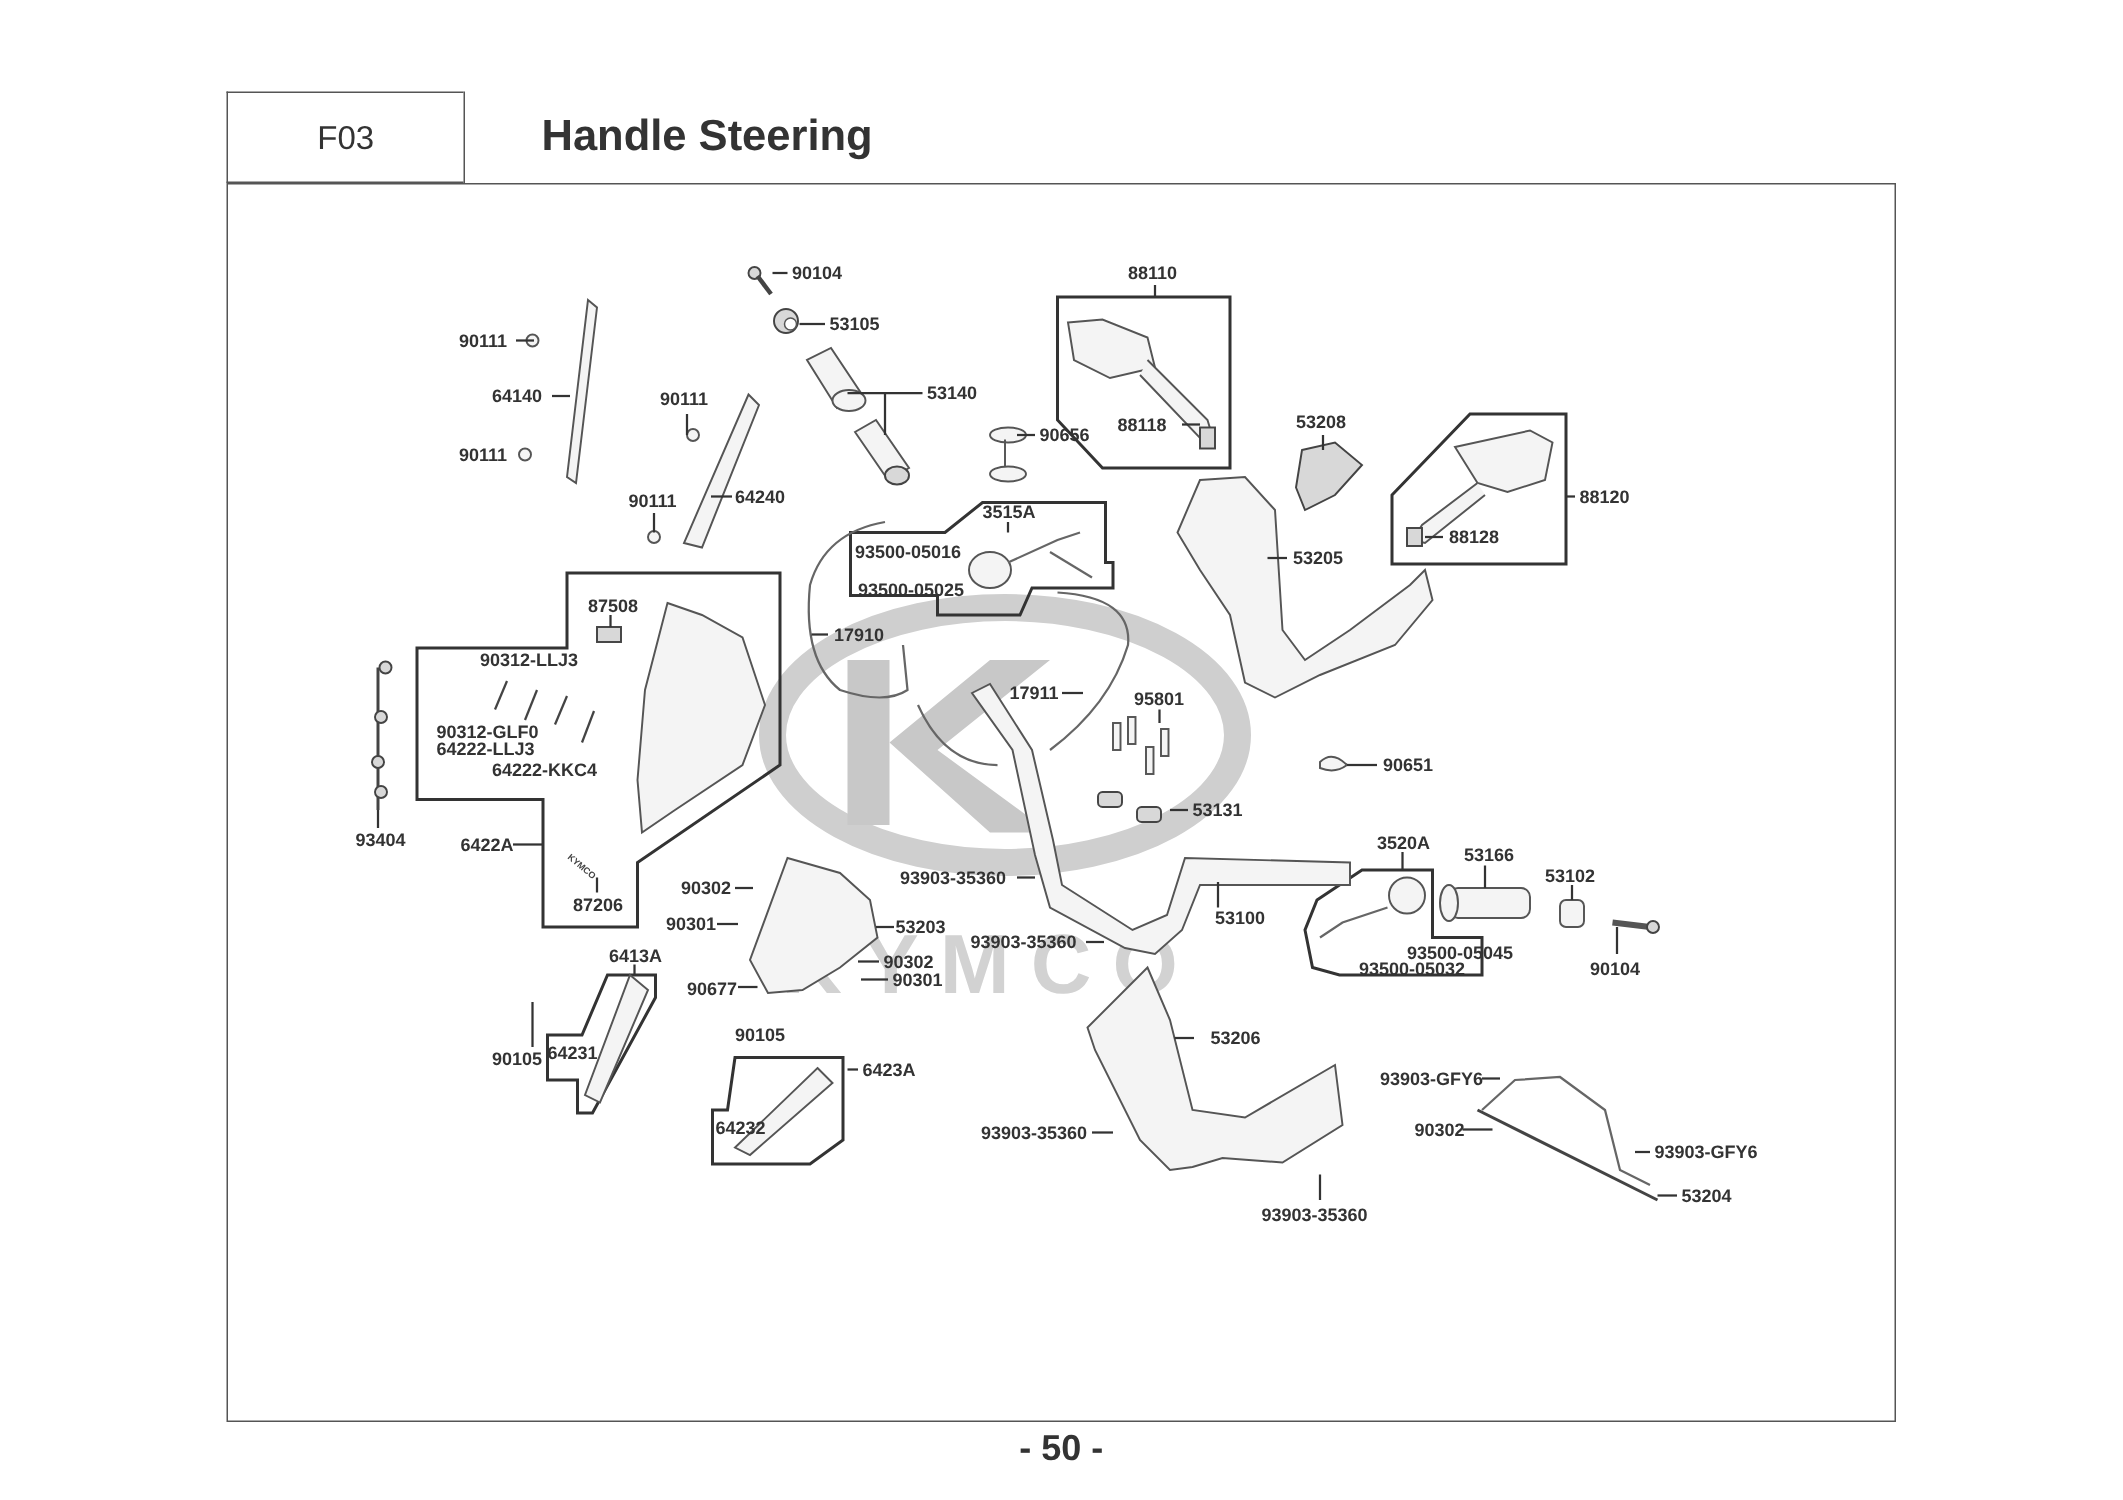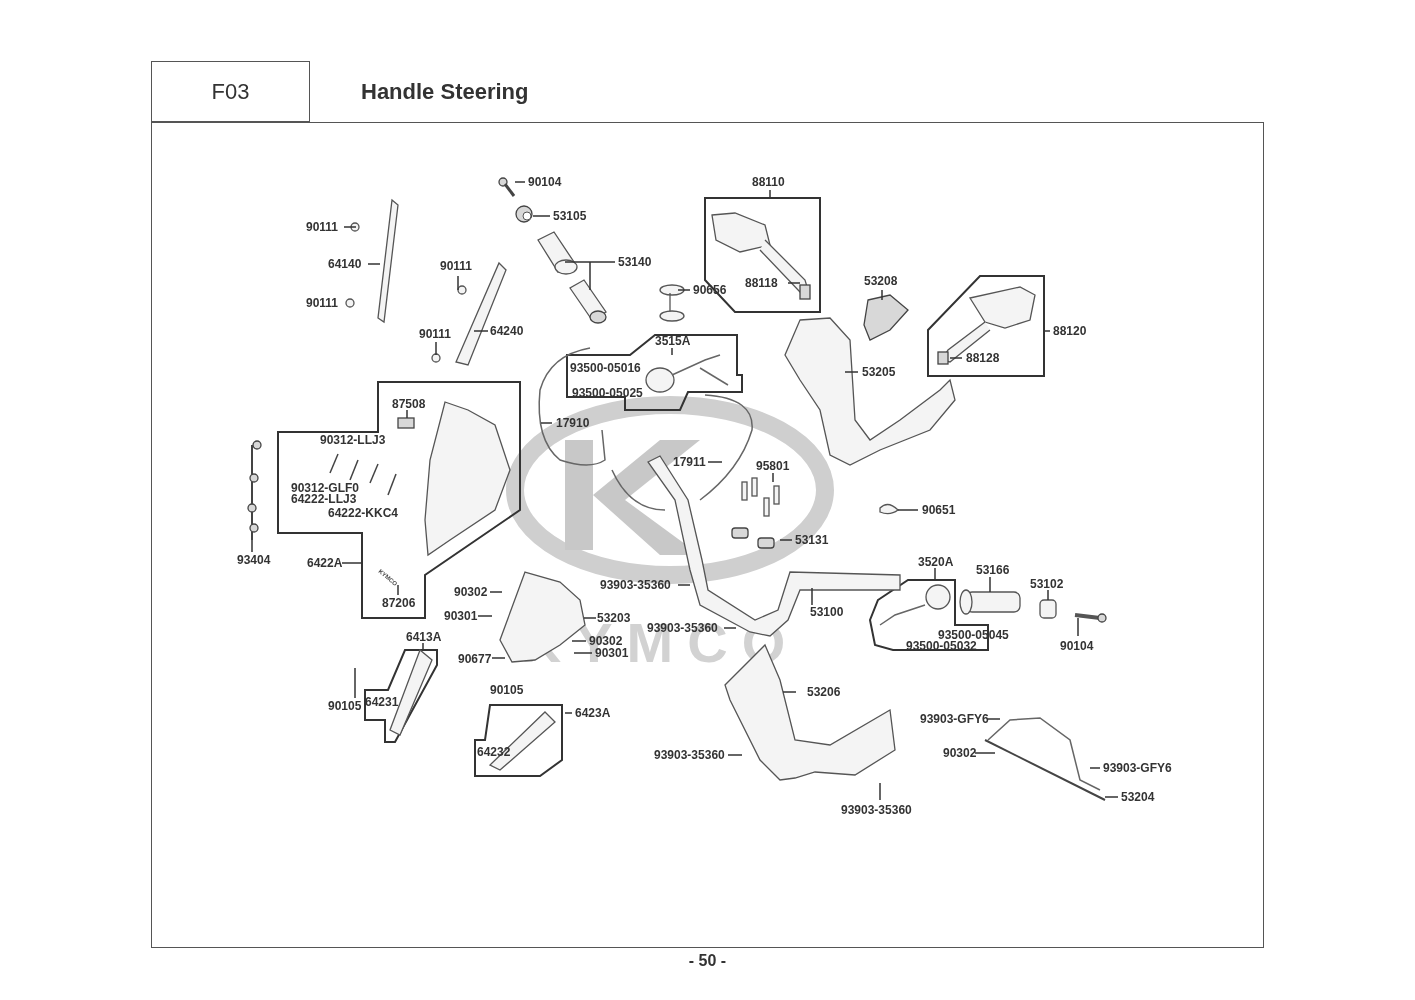--- a/index.html
+++ b/index.html
@@ -5,25 +5,25 @@
   html, body { margin: 0; padding: 0; background: #ffffff; }
   body { width: 1415px; height: 1000px; position: relative; overflow: hidden;
          font-family: "Liberation Sans", sans-serif; color: #2b2b2b; }
   .header-code { position: absolute; left: 151px; top: 61px; width: 158px; height: 61px;
          border: 1.5px solid #555; border-right: none; box-sizing: border-box;
          display: flex; align-items: center; justify-content: center;
          font-weight: normal; font-size: 22px; color: #333; }
   .header-title { position: absolute; left: 309px; top: 61px; width: 955px; height: 61px;
          border-left: 1.5px solid #555; box-sizing: border-box;
          display: flex; align-items: center; padding-left: 51px;
-         font-weight: bold; font-size: 22px; color: #333; }
+         font-weight: bold; font-size: 29px; color: #333; }
   .frame { position: absolute; left: 151px; top: 122px; width: 1113px; height: 826px;
          border: 1.5px solid #555; box-sizing: border-box; }
   .page-num { position: absolute; left: 0; width: 1415px; top: 952px; text-align: center;
-         font-weight: bold; font-size: 16px; color: #333; }
+         font-weight: bold; font-size: 24px; color: #333; }
   svg#diagram { position: absolute; left: 0; top: 0; }
   .lbl { font-family: "Liberation Sans", sans-serif; font-weight: bold; font-size: 12px; fill: #333; }
   .ln { stroke: #333; stroke-width: 1.5; fill: none; }
   .box { stroke: #333; stroke-width: 2; fill: none; }
   .part { stroke: #555; stroke-width: 1.3; fill: #f4f4f4; }
   .part-dark { stroke: #444; stroke-width: 1.3; fill: #d8d8d8; }
   .cable { stroke: #666; stroke-width: 1.5; fill: none; }
   .wm { fill: #c8c8c8; }
 </style>
 </head>

